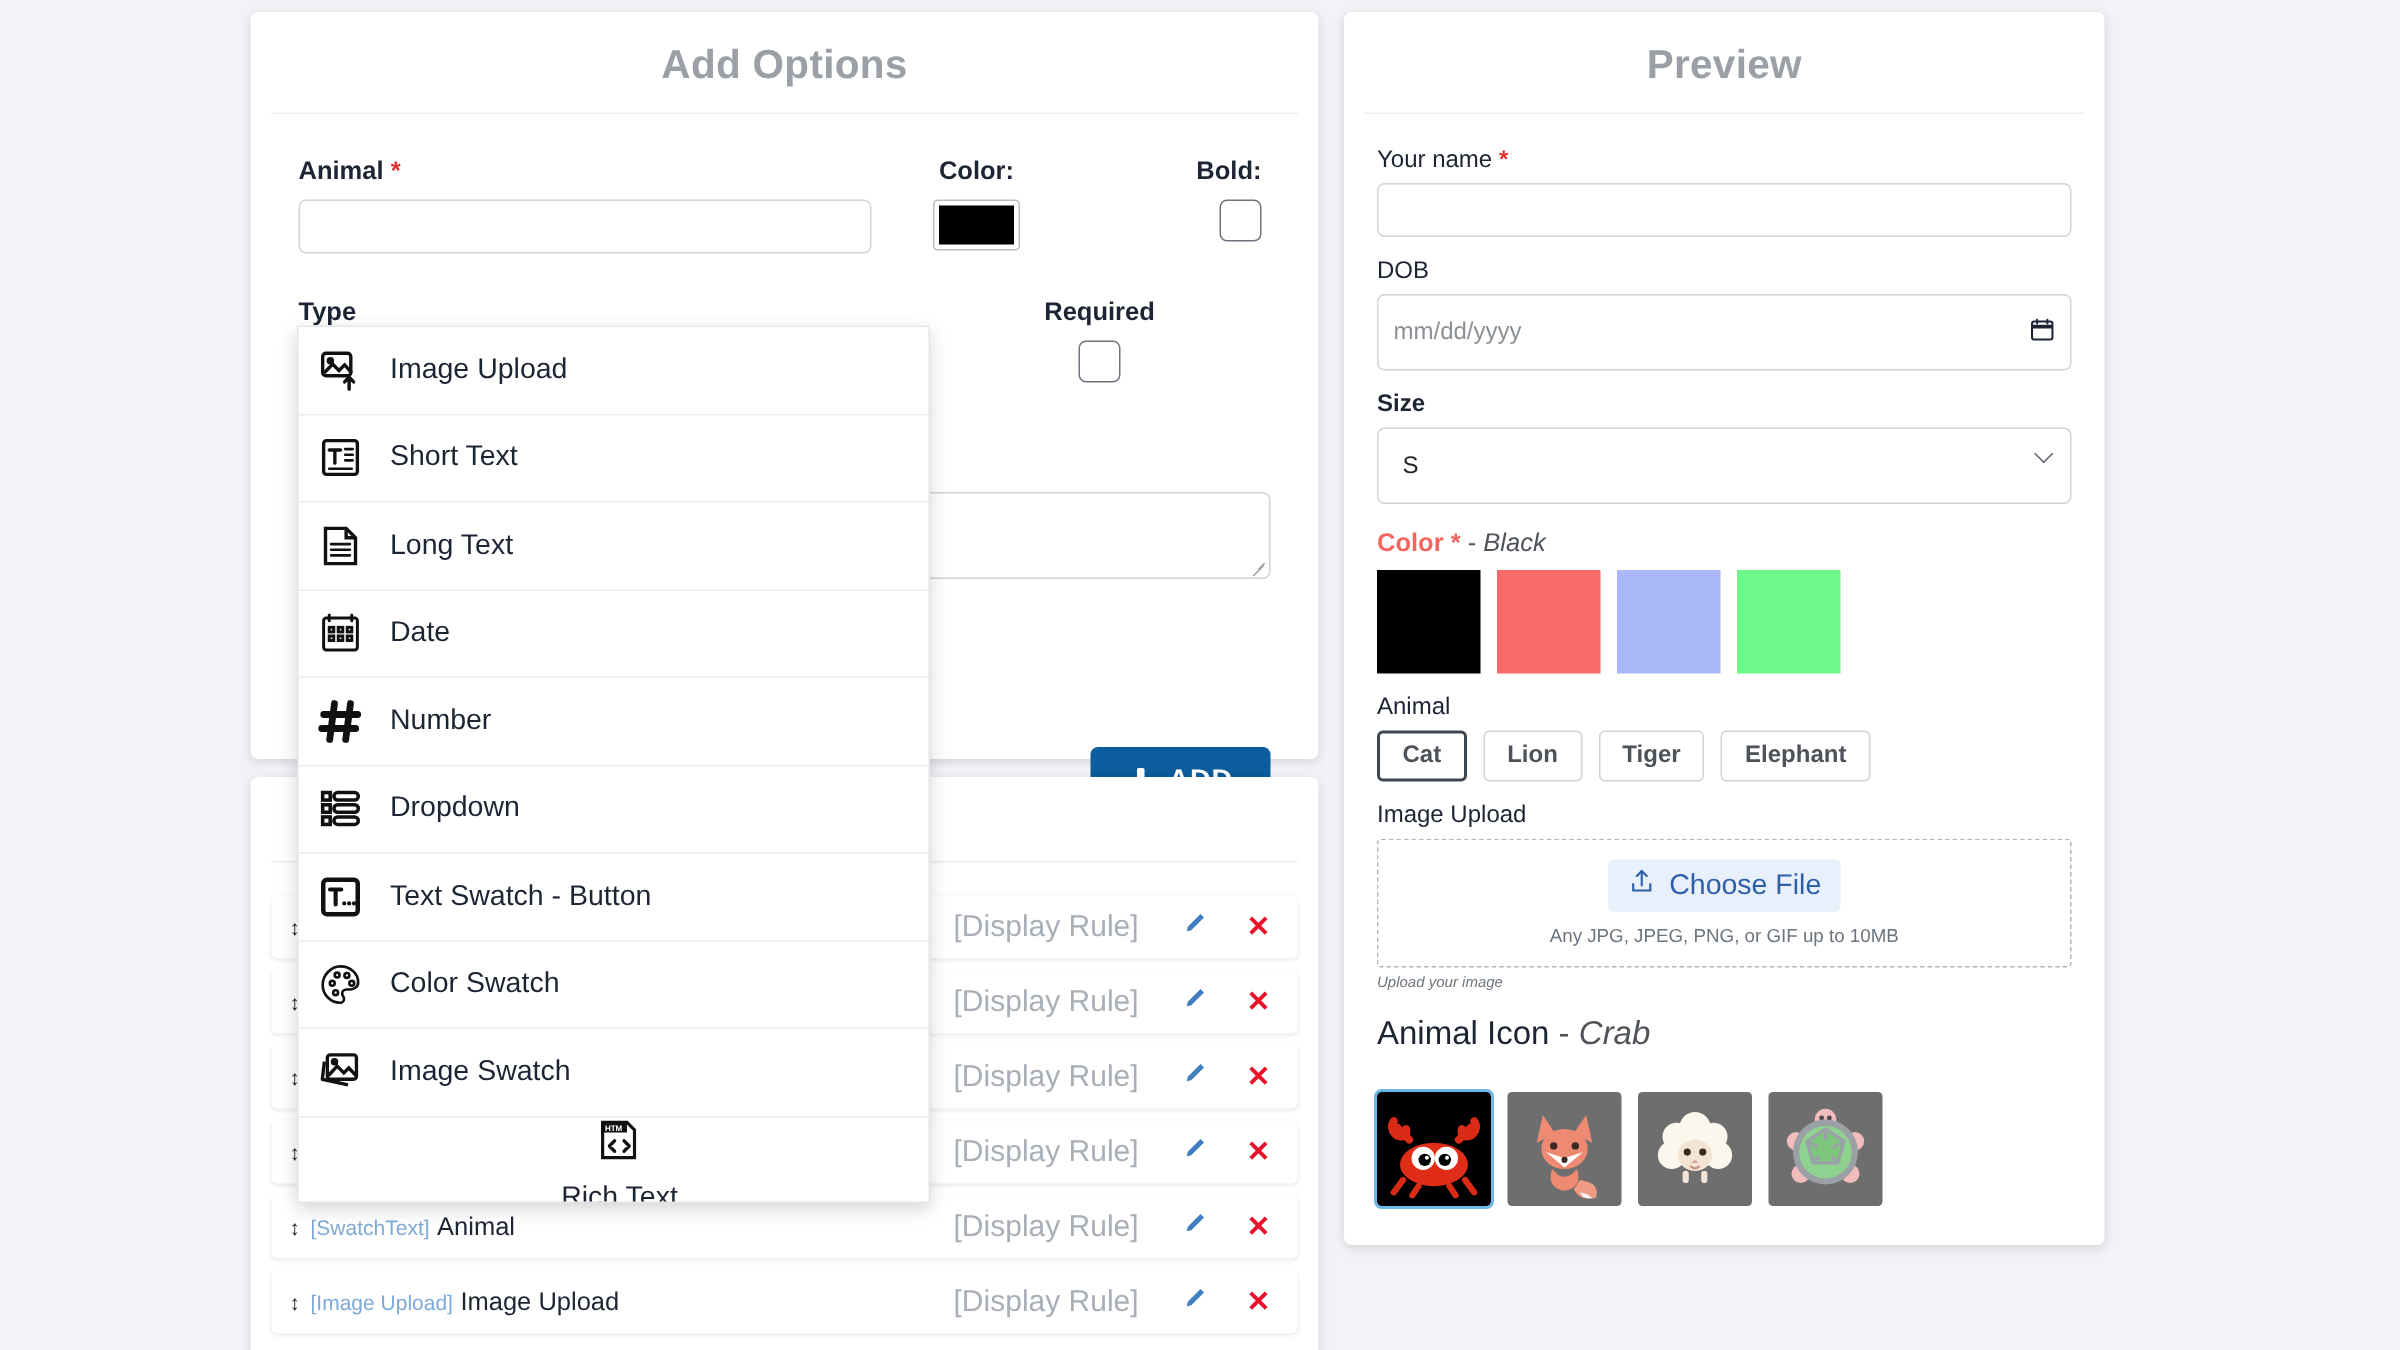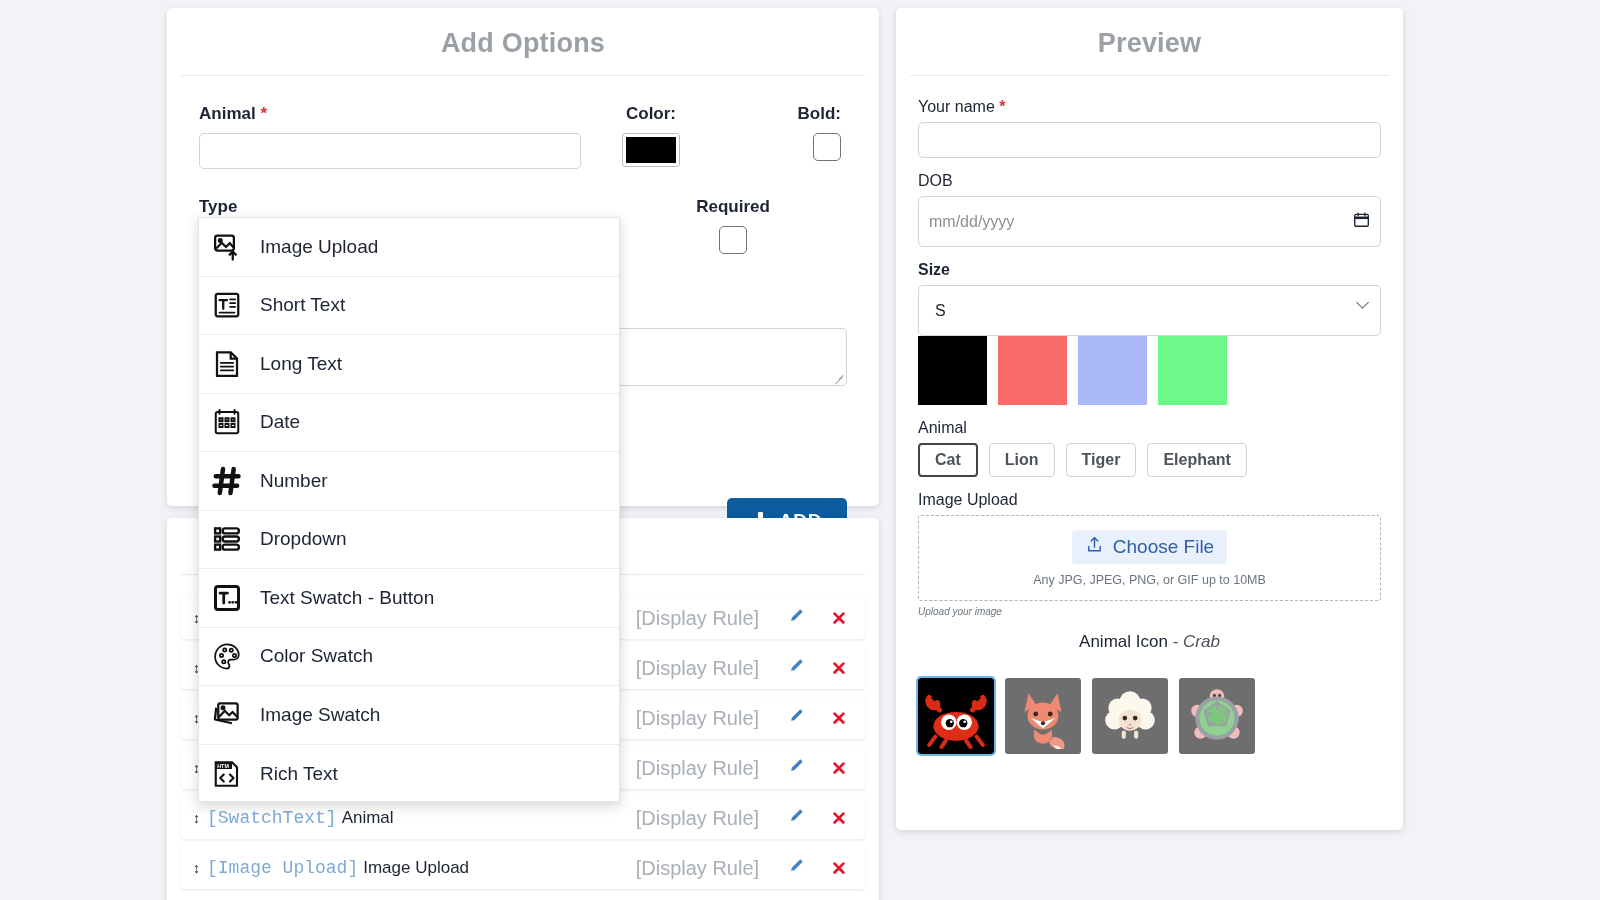--- a/index.html
+++ b/index.html
@@ -125,21 +125,21 @@
   .opt-row {
     display: flex; align-items: center;
     height: 42px; margin-bottom: 8px;
     background: #fff; border-radius: 4px;
     box-shadow: 0 1px 3px rgba(0,0,0,0.10);
     padding: 0 18px 0 12px;
   }
   .drag-handle {
     font-size: 14px; color: #222; margin-right: 7px; line-height: 1;
   }
-  .opt-type-tag { color: #7fa9d6; font-size: 18px; margin-right: 5px; font-family: Liberation Mono, monospace; }
+  .opt-type-tag { color: #7fa9d6; font-size: 14px; margin-right: 5px; }
   .opt-name { font-size: 17px; color: #1d2433; }
   .opt-spacer { flex: 1; }
   .display-rule { color: #a9afb6; font-size: 20px; margin-right: 28px; }
   .icon-pencil { margin-right: 26px; cursor: pointer; }
   .icon-x { color: #e8132b; font-weight: bold; font-size: 19px; cursor: pointer; }
 
   
   #preview-card { left: 896px; top: 8px; width: 507px; height: 822px; }
   .pv-body { padding: 8px 22px 0 22px; }
   .pv-label { font-size: 16px; color: #1d2433; margin: 14px 0 6px 0; display: block; }
@@ -185,21 +185,21 @@
     align-items: center; justify-content: center; gap: 9px;
   }
   .choose-file {
     background: #e7f0fb; color: #2f5fa8;
     font-size: 19px; padding: 5px 13px; border-radius: 4px;
     display: flex; align-items: center; gap: 9px; cursor: pointer;
   }
   .dz-hint { font-size: 12.5px; color: #6c757d; }
   .upload-caption { font-size: 10px; color: #6c757d; font-style: italic; margin-top: 5px; }
 
-  .icon-label { font-size: 17px; margin: 15px 0 26px 0; color: #1d2433; text-align: center; }
+  .icon-label { font-size: 22px; margin: 15px 0 26px 0; color: #1d2433; }
   .icon-label .val { color: #4d5359; font-style: italic; }
   .icon-label .dash { color: #4d5359; }
 
   .icon-thumbs { display: flex; gap: 11px; }
   .icon-thumb {
     width: 76px; height: 76px; border-radius: 3px;
     background: #6e6e6e; display: flex; align-items: center; justify-content: center;
     overflow: hidden; cursor: pointer;
   }
   .icon-thumb.selected { background: #000; outline: 2px solid #6fb7e8; }
@@ -213,21 +213,21 @@
     box-shadow: 0 4px 12px rgba(0,0,0,0.17);
     z-index: 50;
     overflow: hidden;
   }
   .dd-item {
     height: 58.5px; display: flex; align-items: center;
     padding-left: 8px; gap: 13px;
     border-bottom: 1px solid #ececec;
     cursor: pointer;
   }
-  .dd-item:last-child { border-bottom: none; }
+  .dd-item:last-child { border-bottom: none; flex-direction: column; }
   .dd-label { font-size: 19px; color: #1d2433; }
   .dd-ico { width: 40px; height: 40px; display: flex; align-items: center; justify-content: center; }
 </style>
 </head>
 <body>
 
 <div class="stage">
 
   <div class="card" id="add-options-card">
     <div class="card-title">Add Options</div>
@@ -407,20 +407,26 @@
           </svg>
         </span>
       </div>
 
       <span class="pv-label bold">Size</span>
       <div class="pv-input pv-select">
         <span style="padding-left:6px;">S</span>
         <span class="caret2"></span>
       </div>
 
+      <div class="pv-color-label">
+        <span class="cname">Color</span>
+        <span class="star">*</span>
+        <span class="dash">-</span>
+        <span class="val">Black</span>
+      </div>
       <div class="swatches">
         <span class="swatch" style="background:#000000;"></span>
         <span class="swatch" style="background:#f96a6a;"></span>
         <span class="swatch" style="background:#aab7f8;"></span>
         <span class="swatch" style="background:#6df98a;"></span>
       </div>
 
       <span class="pv-label">Animal</span>
       <div class="animal-btns">
         <button class="animal-btn selected">Cat</button>

